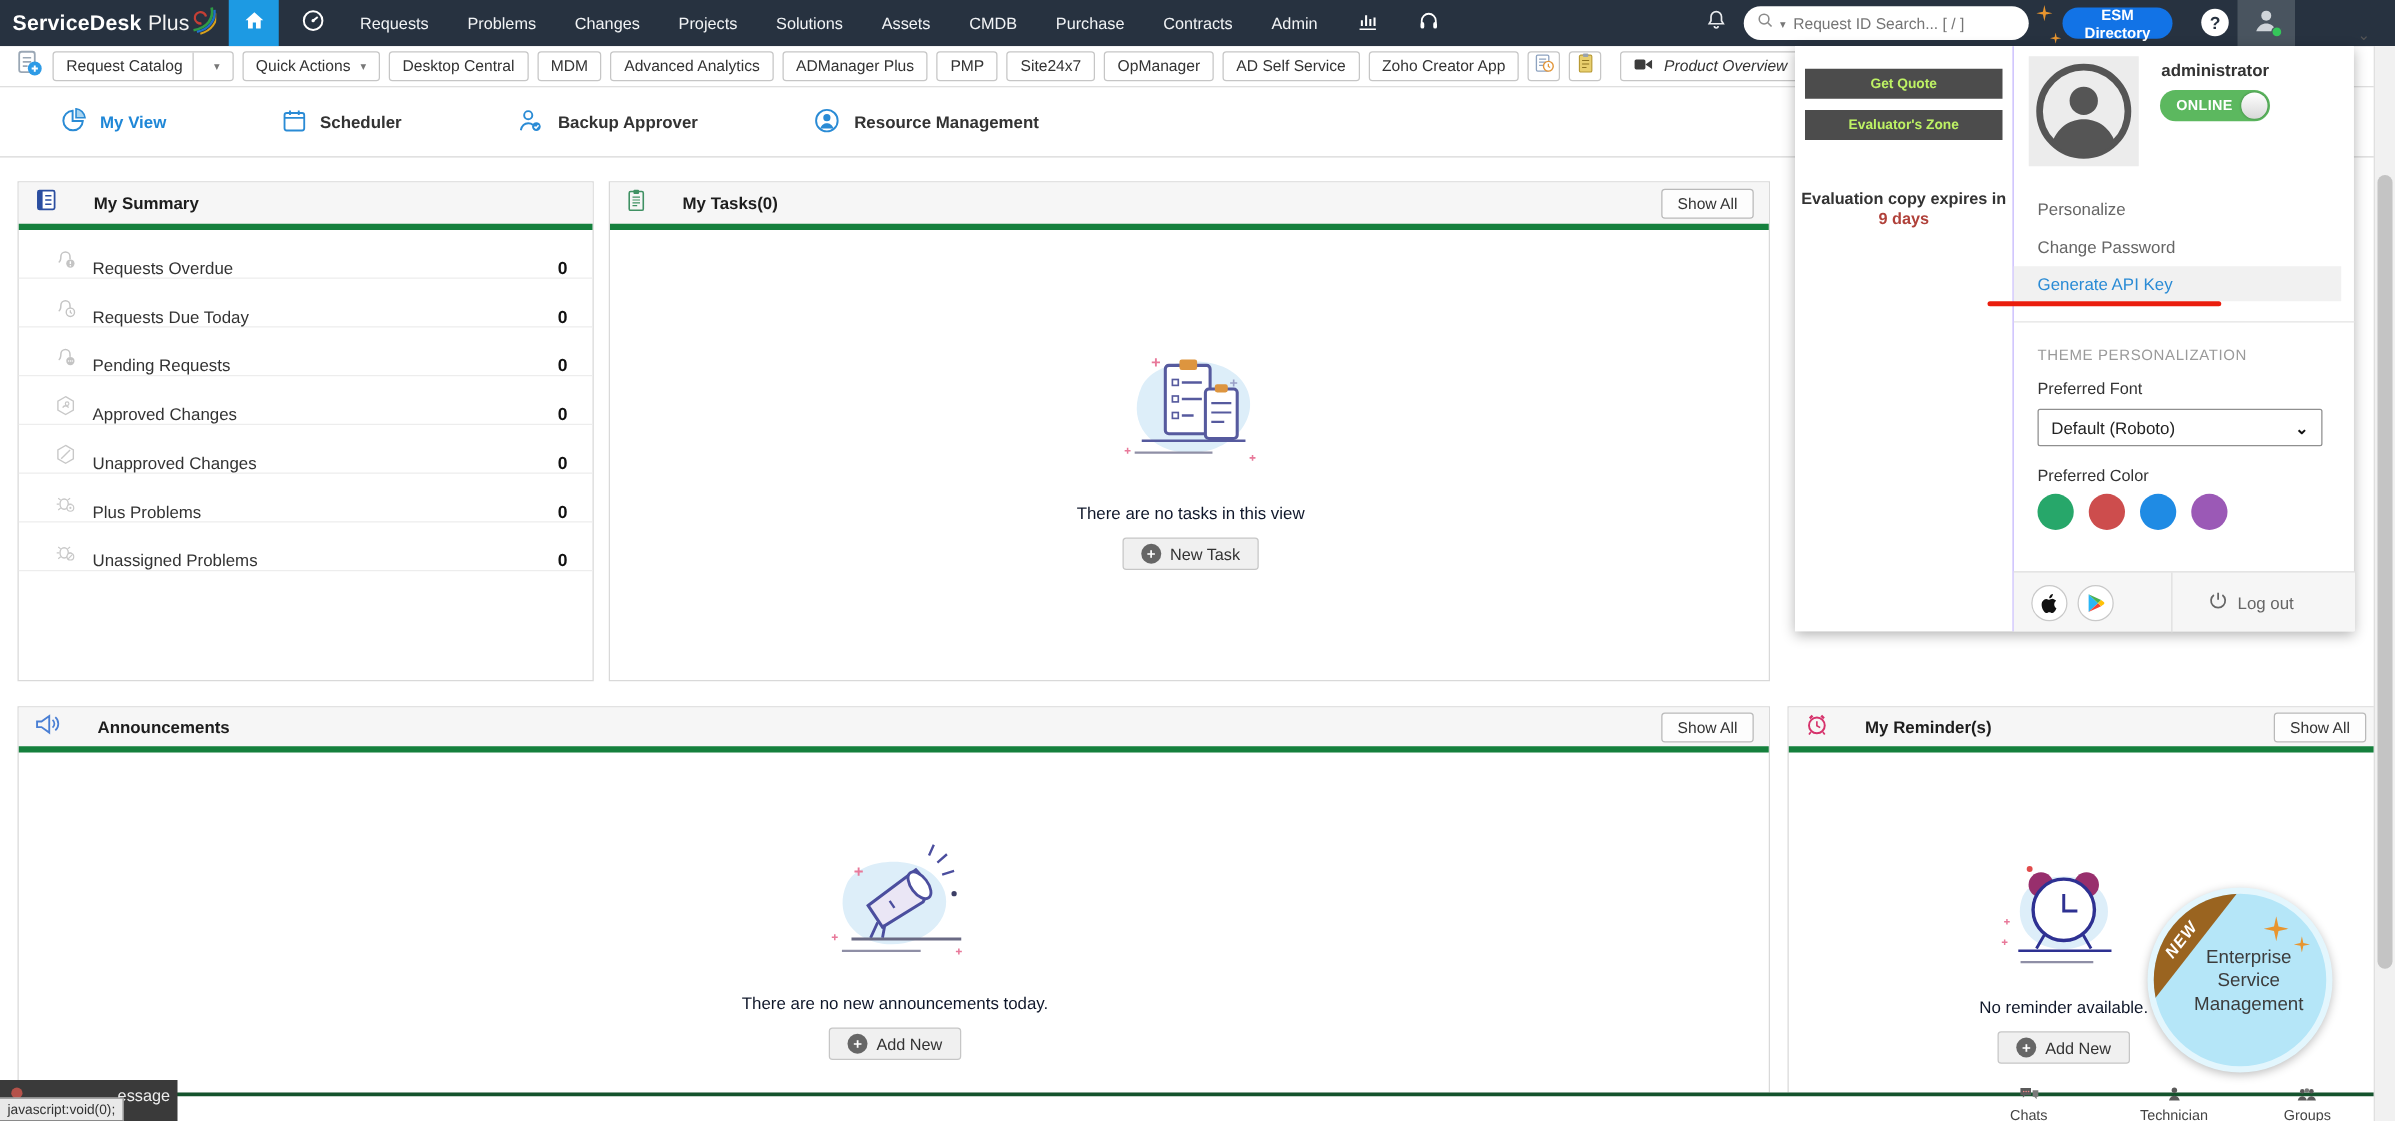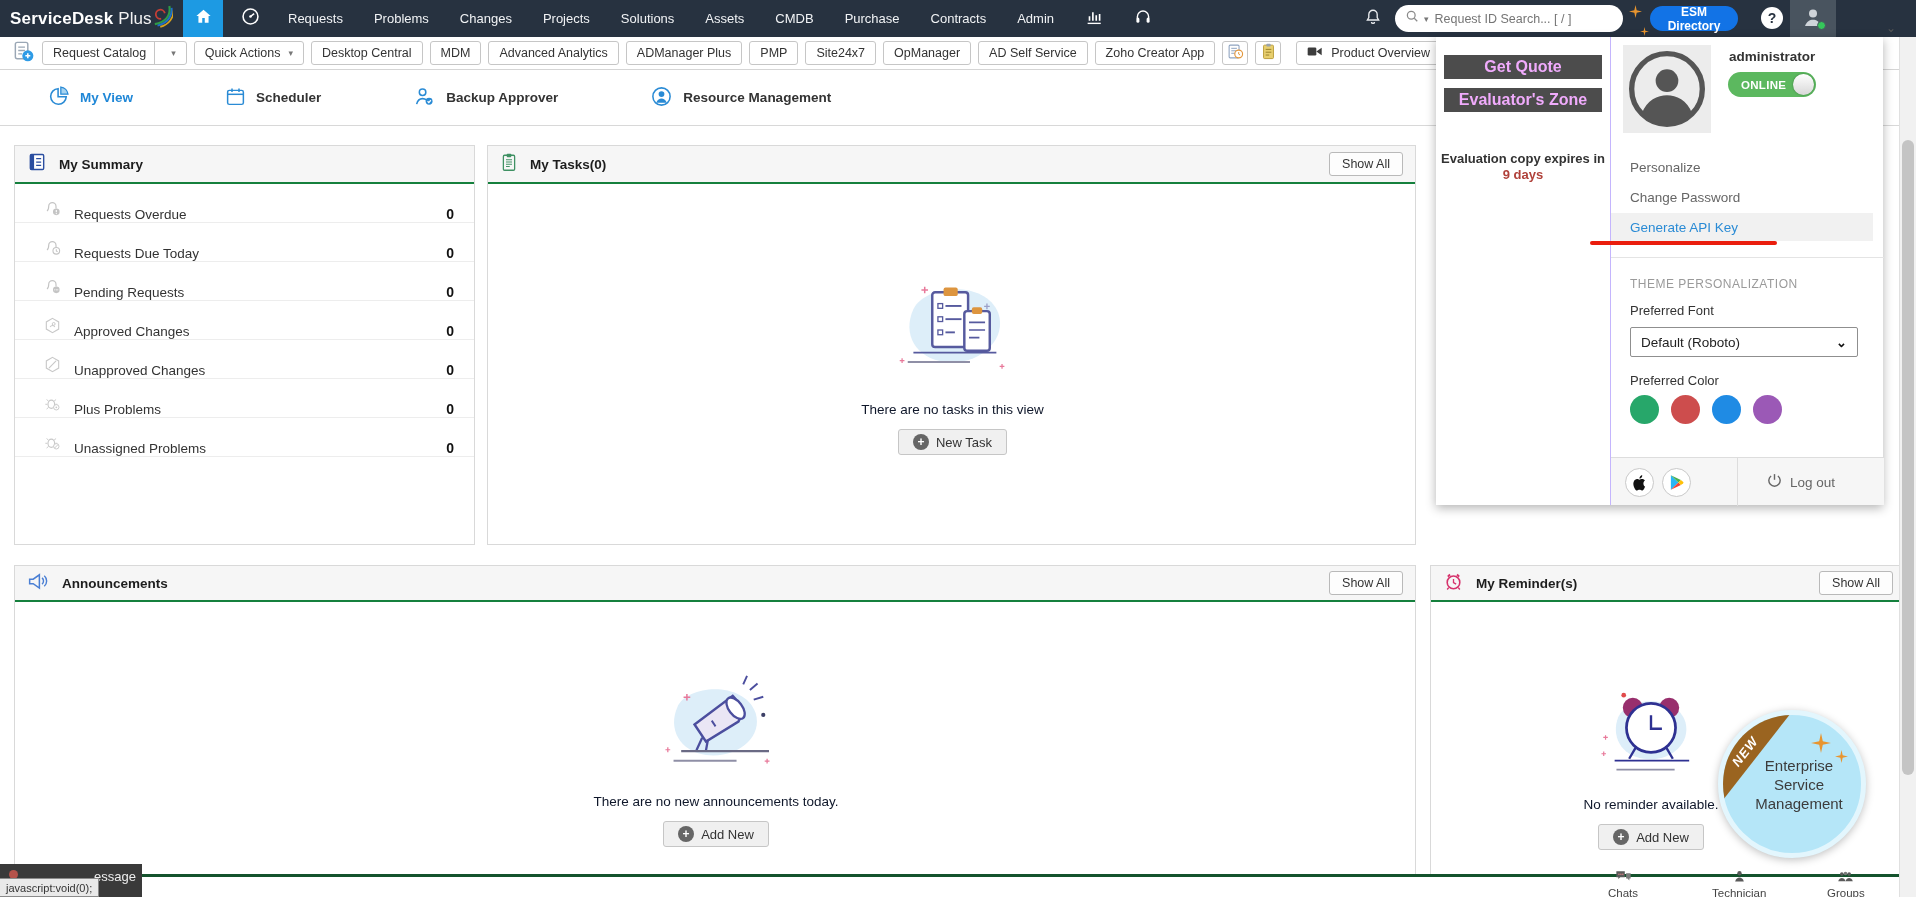--- a/index.html
+++ b/index.html
@@ -23,46 +23,46 @@
   .avatar-btn{position:absolute;left:1790px;top:0;width:46px;height:37px;background:#49545f;display:flex;align-items:center;justify-content:center;cursor:pointer;}
   .avatar-dot{position:absolute;left:1817px;top:21px;width:9px;height:9px;border-radius:50%;background:#35c75a;border:1px solid #49545f;}
   .spark{position:absolute;}
 
   
   .toolbar{position:absolute;left:0;top:37px;width:1916px;height:33px;background:#fff;border-bottom:1px solid #d5d5d5;display:flex;align-items:center;padding-left:12px;gap:7px;}
   .tbtn{height:24px;border:1px solid #c6c6c6;border-radius:3px;background:#fff;color:#333;font-size:12.5px;display:flex;align-items:center;padding:0 10px;cursor:pointer;white-space:nowrap;}
   .tbtn .caret{margin-left:8px;}
   .tbtn .caret-seg{margin-left:8px;padding-left:8px;border-left:1px solid #c6c6c6;height:100%;display:flex;align-items:center;}
   .tbtn-ico{width:26px;height:24px;border:1px solid #c6c6c6;border-radius:3px;background:#fff;display:flex;align-items:center;justify-content:center;cursor:pointer;}
-  .pov{display:flex;align-items:center;gap:8px;}
+  .pov{display:flex;align-items:center;gap:8px;font-style:italic;}
 
   
   .tabbar{position:absolute;left:0;top:70px;width:1916px;height:56px;background:#fff;border-bottom:1px solid #d8d8d8;display:flex;align-items:center;padding-left:48px;gap:92px;}
   .tab{display:flex;align-items:center;gap:10px;font-size:13.5px;font-weight:bold;color:#333;cursor:pointer;}
   .tab.active{color:#1f87d7;}
   .tab-caret{position:absolute;left:1886px;top:0;height:56px;display:flex;align-items:center;color:#555;font-size:12px;cursor:pointer;}
 
   
   .panel{position:absolute;background:#fff;border:1px solid #d9d9d9;}
-  .panel-header{height:38px;background:#f6f6f6;border-bottom:2px solid #15803d;display:flex;align-items:center;padding:0 12px;gap:12px;}
+  .panel-header{height:38px;background:#f6f6f6;border-bottom:5px solid #15803d;display:flex;align-items:center;padding:0 12px;gap:28px;}
   .panel-title{font-size:13.5px;font-weight:bold;color:#1d1d1d;}
   .show-all{margin-left:auto;height:24px;border:1px solid #b9b9b9;border-radius:3px;background:#fdfdfd;color:#333;font-size:12.5px;padding:0 12px;cursor:pointer;}
   .sum-row{height:39px;display:flex;align-items:flex-end;padding:0 20px 0 28px;border-bottom:1px solid #ededed;gap:12px;}
   .sum-label{font-size:13.5px;color:#333;}
   .sum-val{margin-left:auto;font-size:14px;font-weight:bold;color:#111;}
   .empty-col{position:absolute;display:flex;flex-direction:column;align-items:center;}
   .empty-text{font-size:13.5px;color:#0f172a;margin-top:14px;}
   .gbtn{margin-top:12px;height:26px;border:1px solid #c6c6c6;border-radius:3px;background:#f0f0f0;color:#333;font-size:13px;display:flex;align-items:center;gap:7px;padding:0 14px;cursor:pointer;}
   .plus-circle{width:16px;height:16px;border-radius:50%;background:#666;color:#fff;font-size:12px;font-weight:bold;display:flex;align-items:center;justify-content:center;line-height:1;}
 
   
   .dropdown{position:absolute;left:1436px;top:37px;width:447px;height:468px;background:#fff;box-shadow:0 3px 10px rgba(0,0,0,.3);display:flex;z-index:20;}
   .dd-left{width:174px;position:relative;background:#fff;}
   .dd-right{width:273px;position:relative;background:#fff;border-left:1px solid #c4b5fd;}
-  .dark-btn{position:absolute;left:8px;width:158px;height:24px;background:#4c4c4c;color:#f0abfc;font-size:16px;font-weight:bold;border:none;display:flex;align-items:center;justify-content:center;cursor:pointer;}
+  .dark-btn{position:absolute;left:8px;width:158px;height:24px;background:#4c4c4c;color:#bef264;font-size:11px;font-weight:bold;border:none;display:flex;align-items:center;justify-content:center;cursor:pointer;}
   .eval{position:absolute;left:0;width:174px;text-align:center;font-size:13px;font-weight:bold;}
   .avatar-box{position:absolute;left:12px;top:8px;width:88px;height:88px;background:#ececec;display:flex;align-items:center;justify-content:center;}
   .admin-name{position:absolute;left:118px;top:12px;font-size:13.5px;font-weight:bold;color:#333;}
   .toggle{position:absolute;left:117px;top:35px;width:88px;height:25px;border-radius:13px;background:#5cb85f;display:flex;align-items:center;cursor:pointer;}
   .toggle-label{color:#fff;font-size:11.5px;font-weight:bold;margin-left:13px;letter-spacing:.3px;}
   .toggle-knob{position:absolute;right:2px;top:2px;width:21px;height:21px;border-radius:50%;background:linear-gradient(#fff,#d8d8d8);box-shadow:0 0 2px rgba(0,0,0,.4);}
   .menu-item{position:absolute;left:0;width:262px;height:28px;display:flex;align-items:center;padding-left:19px;font-size:13.5px;color:#666;cursor:pointer;}
   .menu-item.hl{background:#f1f1f1;color:#2a8bd5;}
   .dd-divider{position:absolute;left:0;width:273px;height:1px;background:#e4e4e4;}
   .theme-title{position:absolute;left:19px;top:240px;font-size:12px;color:#9a9a9a;letter-spacing:.5px;}

